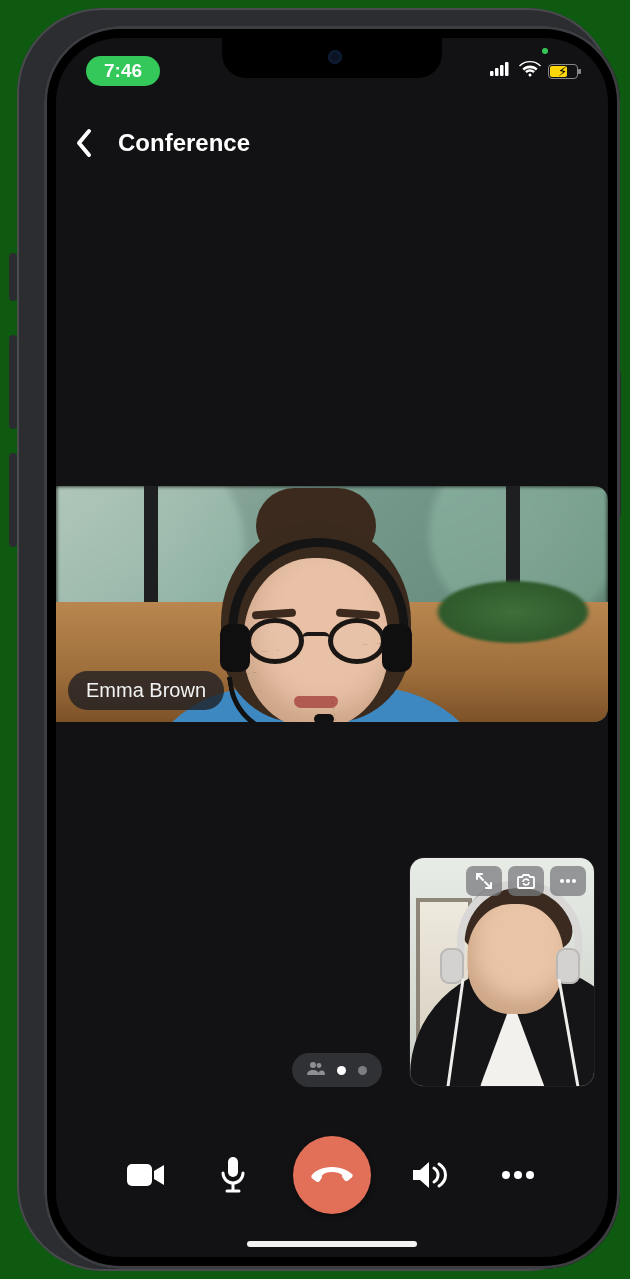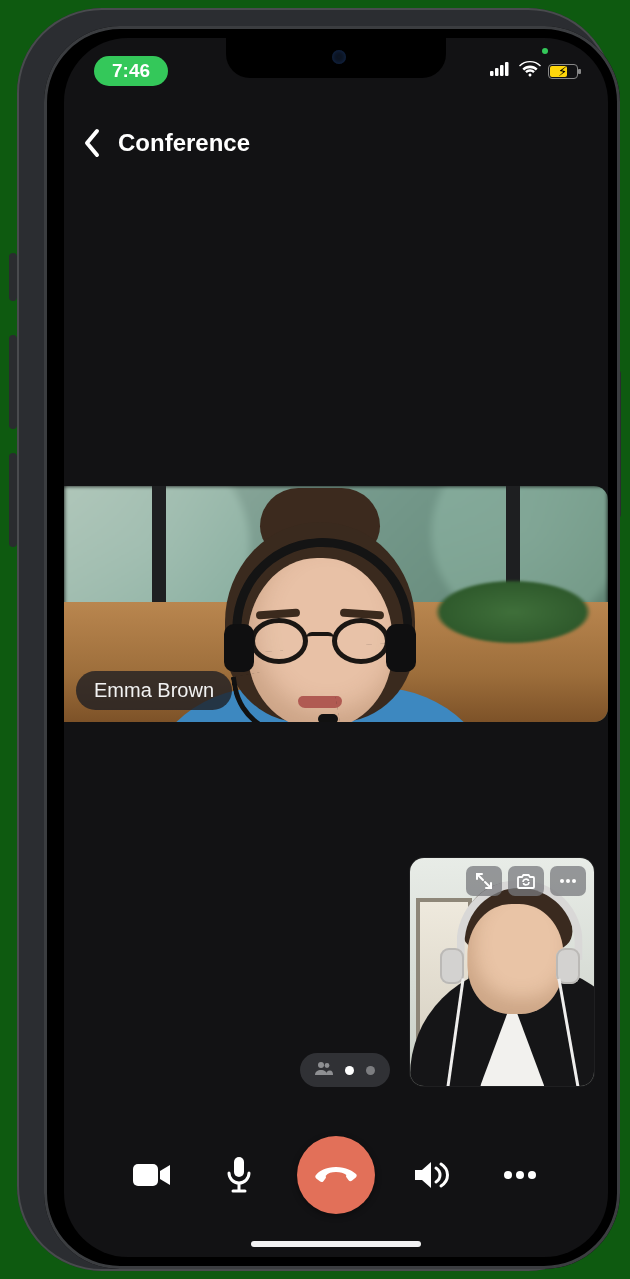--- a/index.html
+++ b/index.html
@@ -44,21 +44,20 @@
   }
   .screen {
     position: absolute;
     left: 12px;
     top: 12px;
     right: 12px;
     bottom: 12px;
     background: #121214;
     border-radius: 64px;
     overflow: hidden;
-    margin-left: 8px;
   }
 
   .notch {
     position: absolute;
     top: 0;
     left: 50%;
     transform: translateX(-50%);
     width: 220px;
     height: 40px;
     background: #000;
@@ -148,21 +147,21 @@
   
   .header {
     position: absolute;
     top: 78px;
     left: 0;
     right: 0;
     height: 54px;
     display: flex;
     align-items: center;
     padding: 0 18px;
-    gap: 16px;
+    gap: 24px;
   }
   .back-chevron svg { display: block; }
   .header-title {
     color: #fff;
     font-size: 24px;
     font-weight: 700;
   }
 
   
   .main-video {

